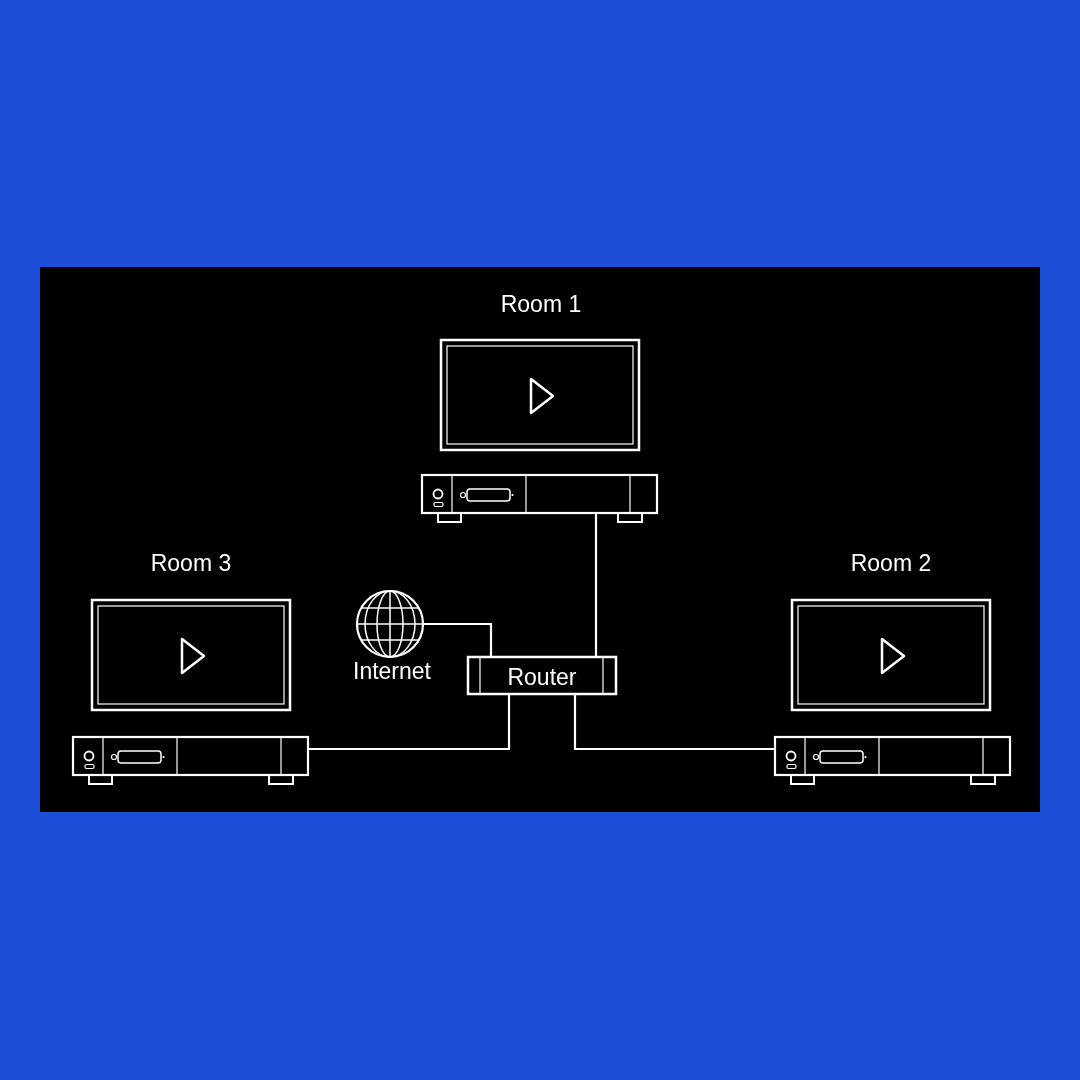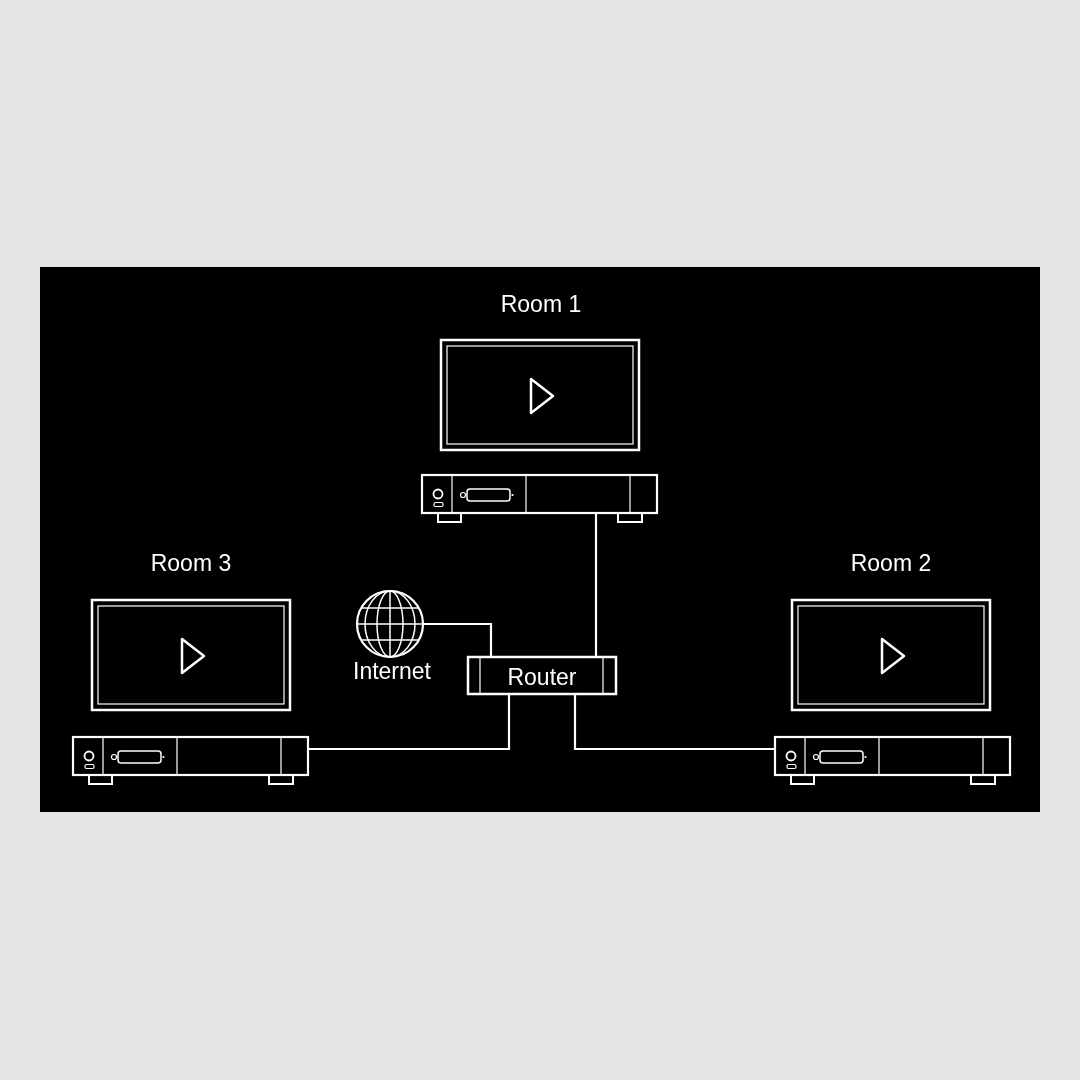--- a/index.html
+++ b/index.html
@@ -3,21 +3,21 @@
 <meta charset="utf-8">
 <style>
   html, body {
     margin: 0;
     padding: 0;
   }
   .page {
     position: relative;
     width: 1080px;
     height: 1080px;
-    background: #e5e5e5;
+    background: #1d4ed8;
     overflow: hidden;
     font-family: "Liberation Sans", sans-serif;
   }
   .panel {
     position: absolute;
     left: 40px;
     top: 267px;
     width: 1000px;
     height: 545px;
     background: #000000;

